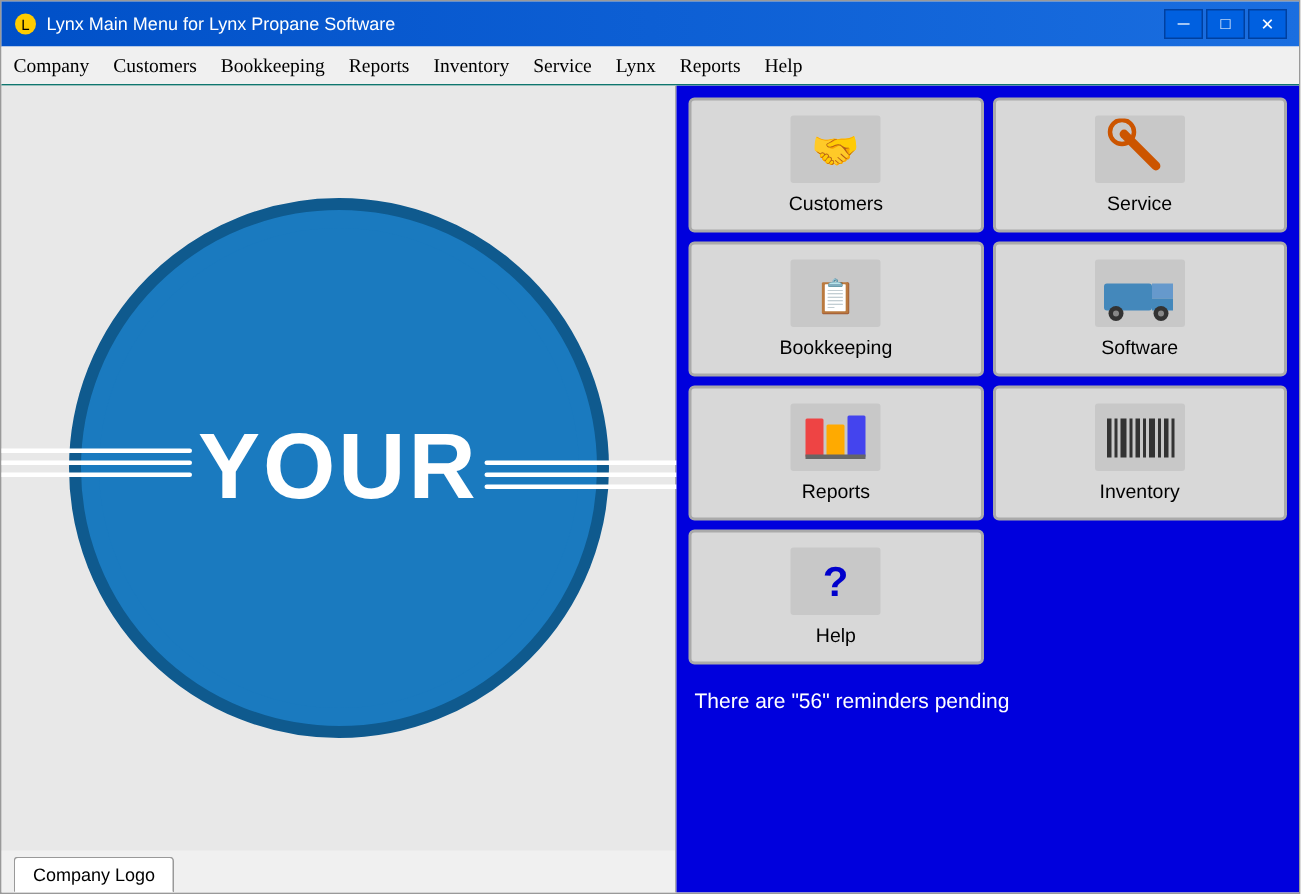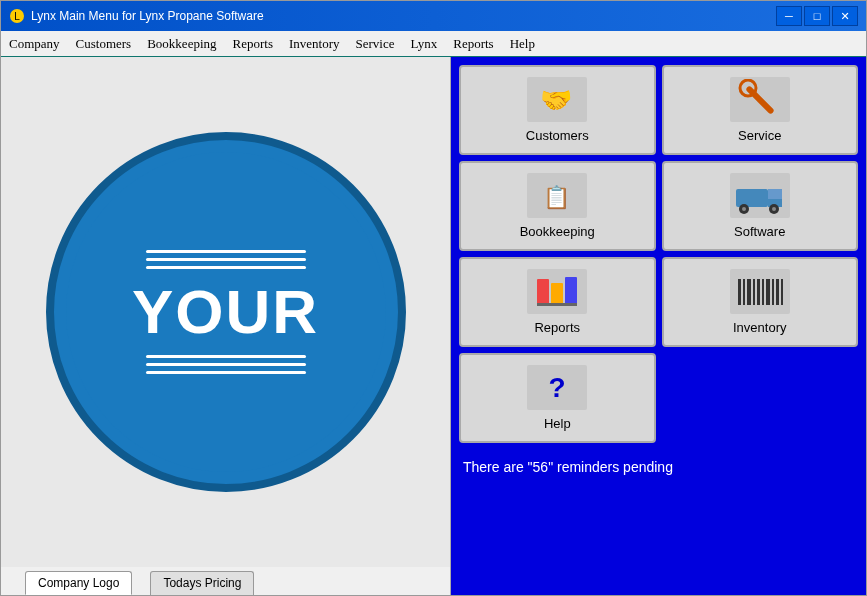--- a/index.html
+++ b/index.html
@@ -117,21 +117,21 @@
       justify-content: center;
       border: 8px solid #0f5a8e;
     }
 
     .logo-circle-inner {
       width: 320px;
       height: 320px;
       border-radius: 50%;
       background: #1a7abf;
       display: flex;
-      flex-direction: column;
+      flex-direction: row;
       align-items: center;
       justify-content: center;
       gap: 4px;
     }
 
     .logo-lines {
       display: flex;
       flex-direction: column;
       gap: 5px;
       margin-bottom: 8px;
@@ -167,21 +167,20 @@
     }
 
     .tab {
       padding: 4px 12px;
       border: 1px solid #999;
       border-bottom: none;
       background: #e0e0e0;
       cursor: pointer;
       font-size: 12px;
       border-radius: 3px 3px 0 0;
-      margin-left: 16px;
     }
 
     .tab.active {
       background: white;
       border-bottom: 1px solid white;
     }
 
     
     .right-panel {
       flex: 1;
@@ -285,23 +284,20 @@
               <div class="logo-line" style="width:160px;"></div>
             </div>
           </div>
         </div>
       </div>
 
       <div class="tab-bar">
         <div class="tab active">
           <span>Company Logo</span>
         </div>
-        <div class="tab">
-          <span>Todays Pricing</span>
-        </div>
       </div>
     </div>
 
     <div class="right-panel">
       <div class="grid-buttons">
 
         <div class="grid-btn">
           <div class="grid-btn-icon">
             <svg width="56" height="42" viewBox="0 0 56 42">
               <rect width="56" height="42" fill="#c8c8c8"></rect>

